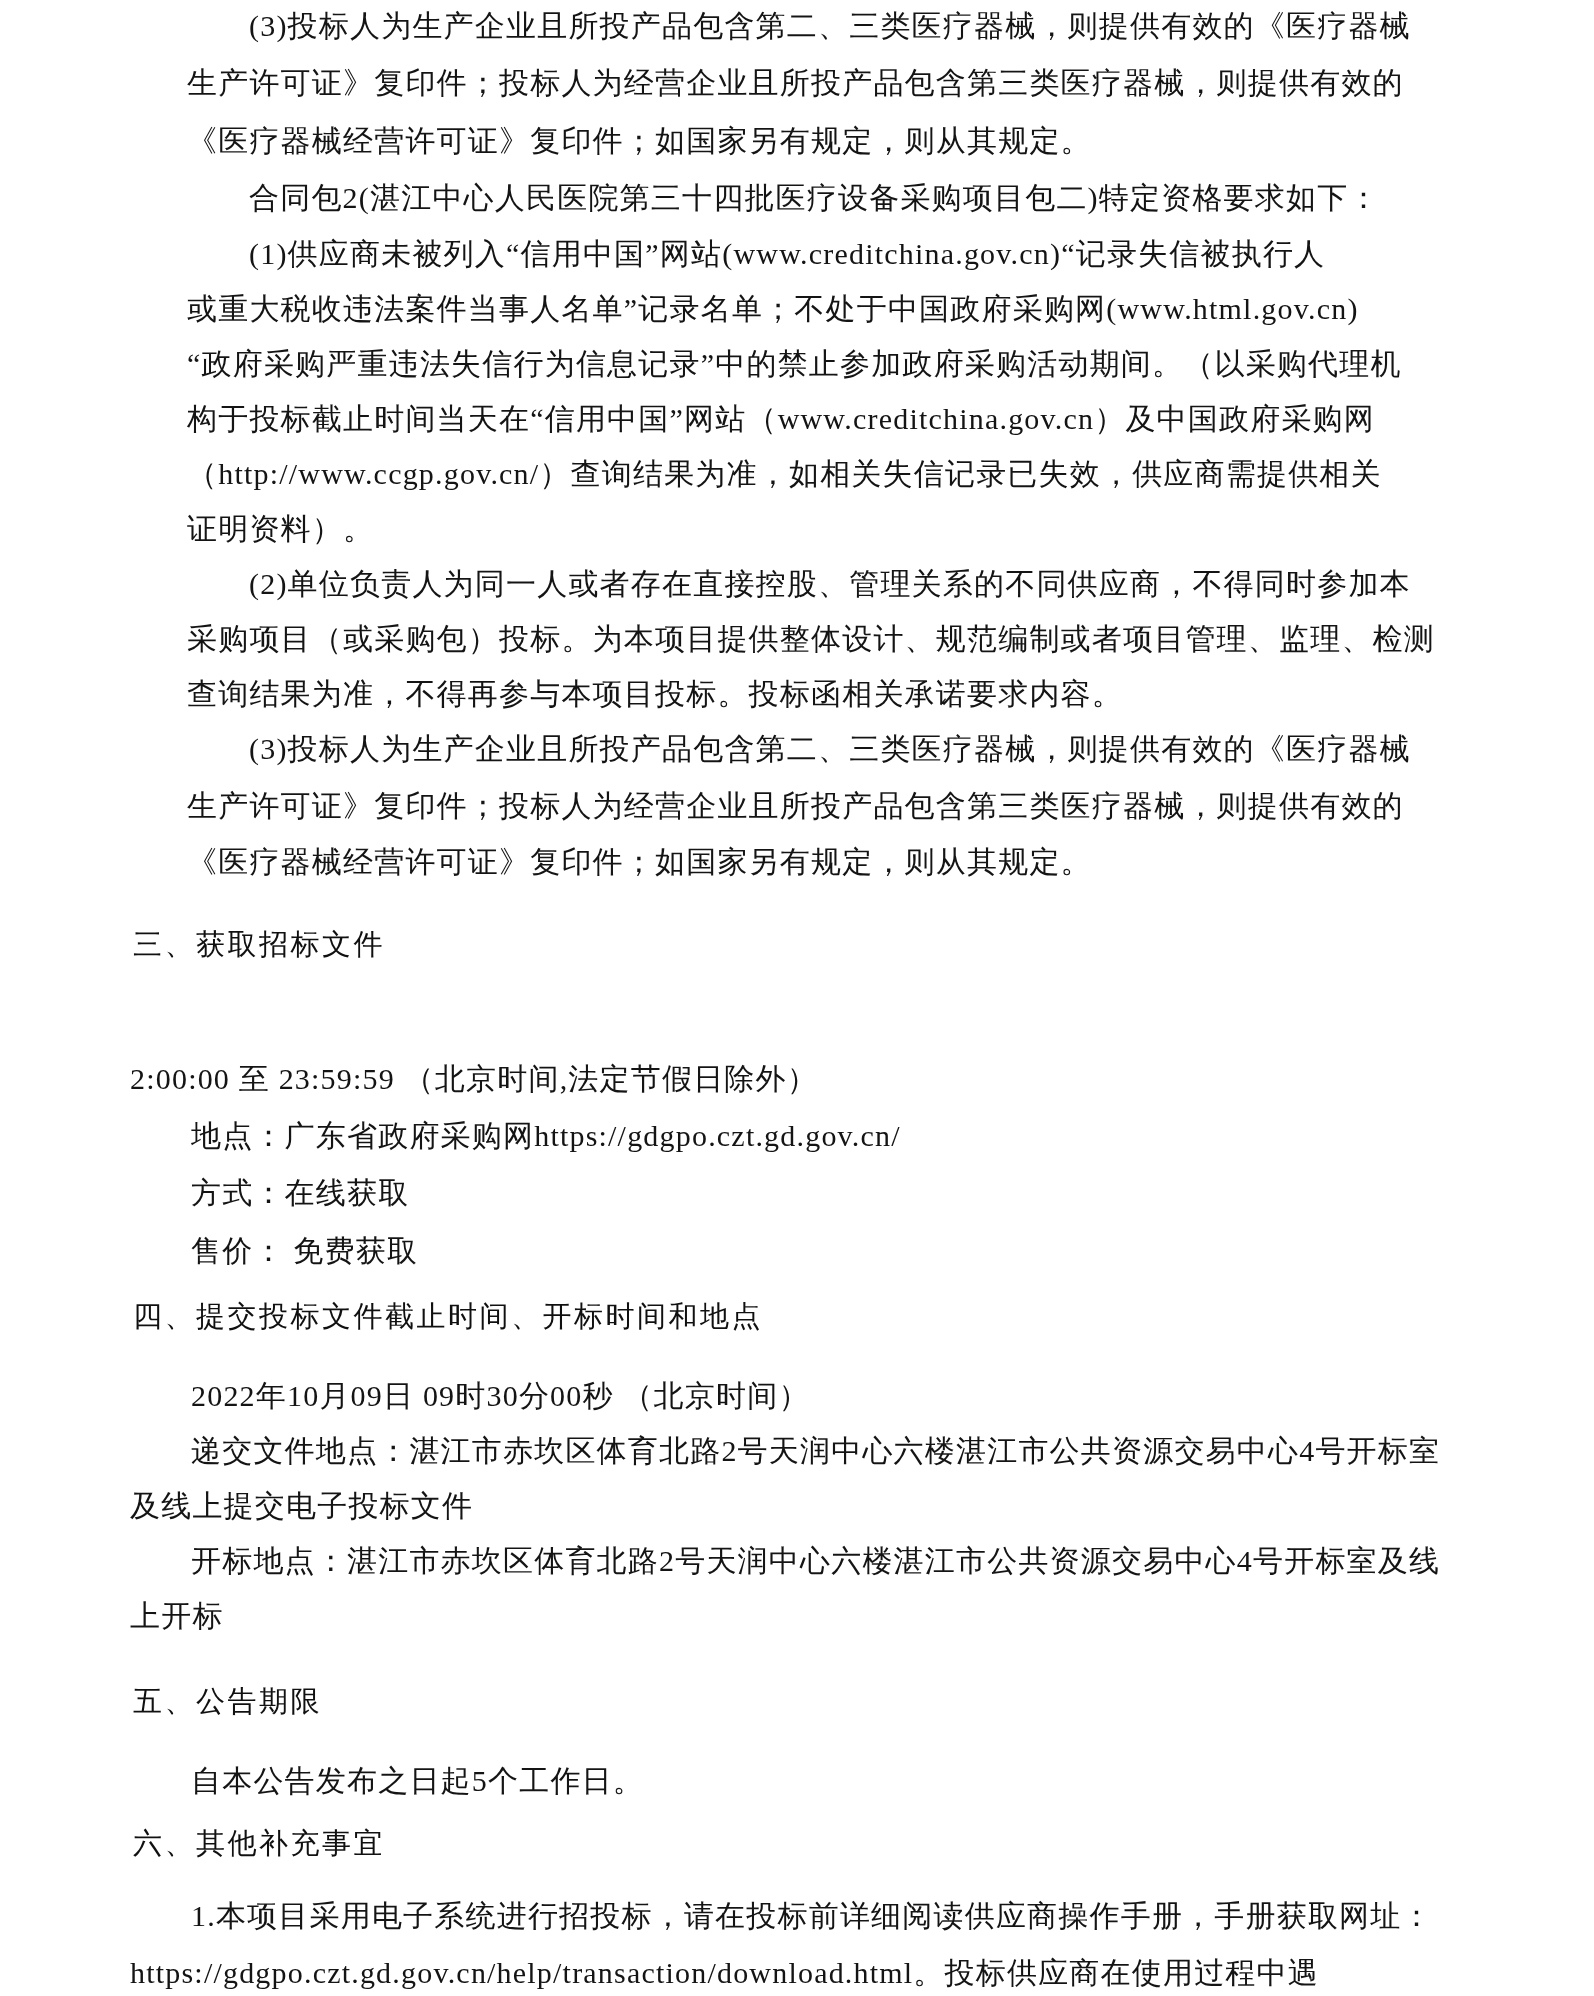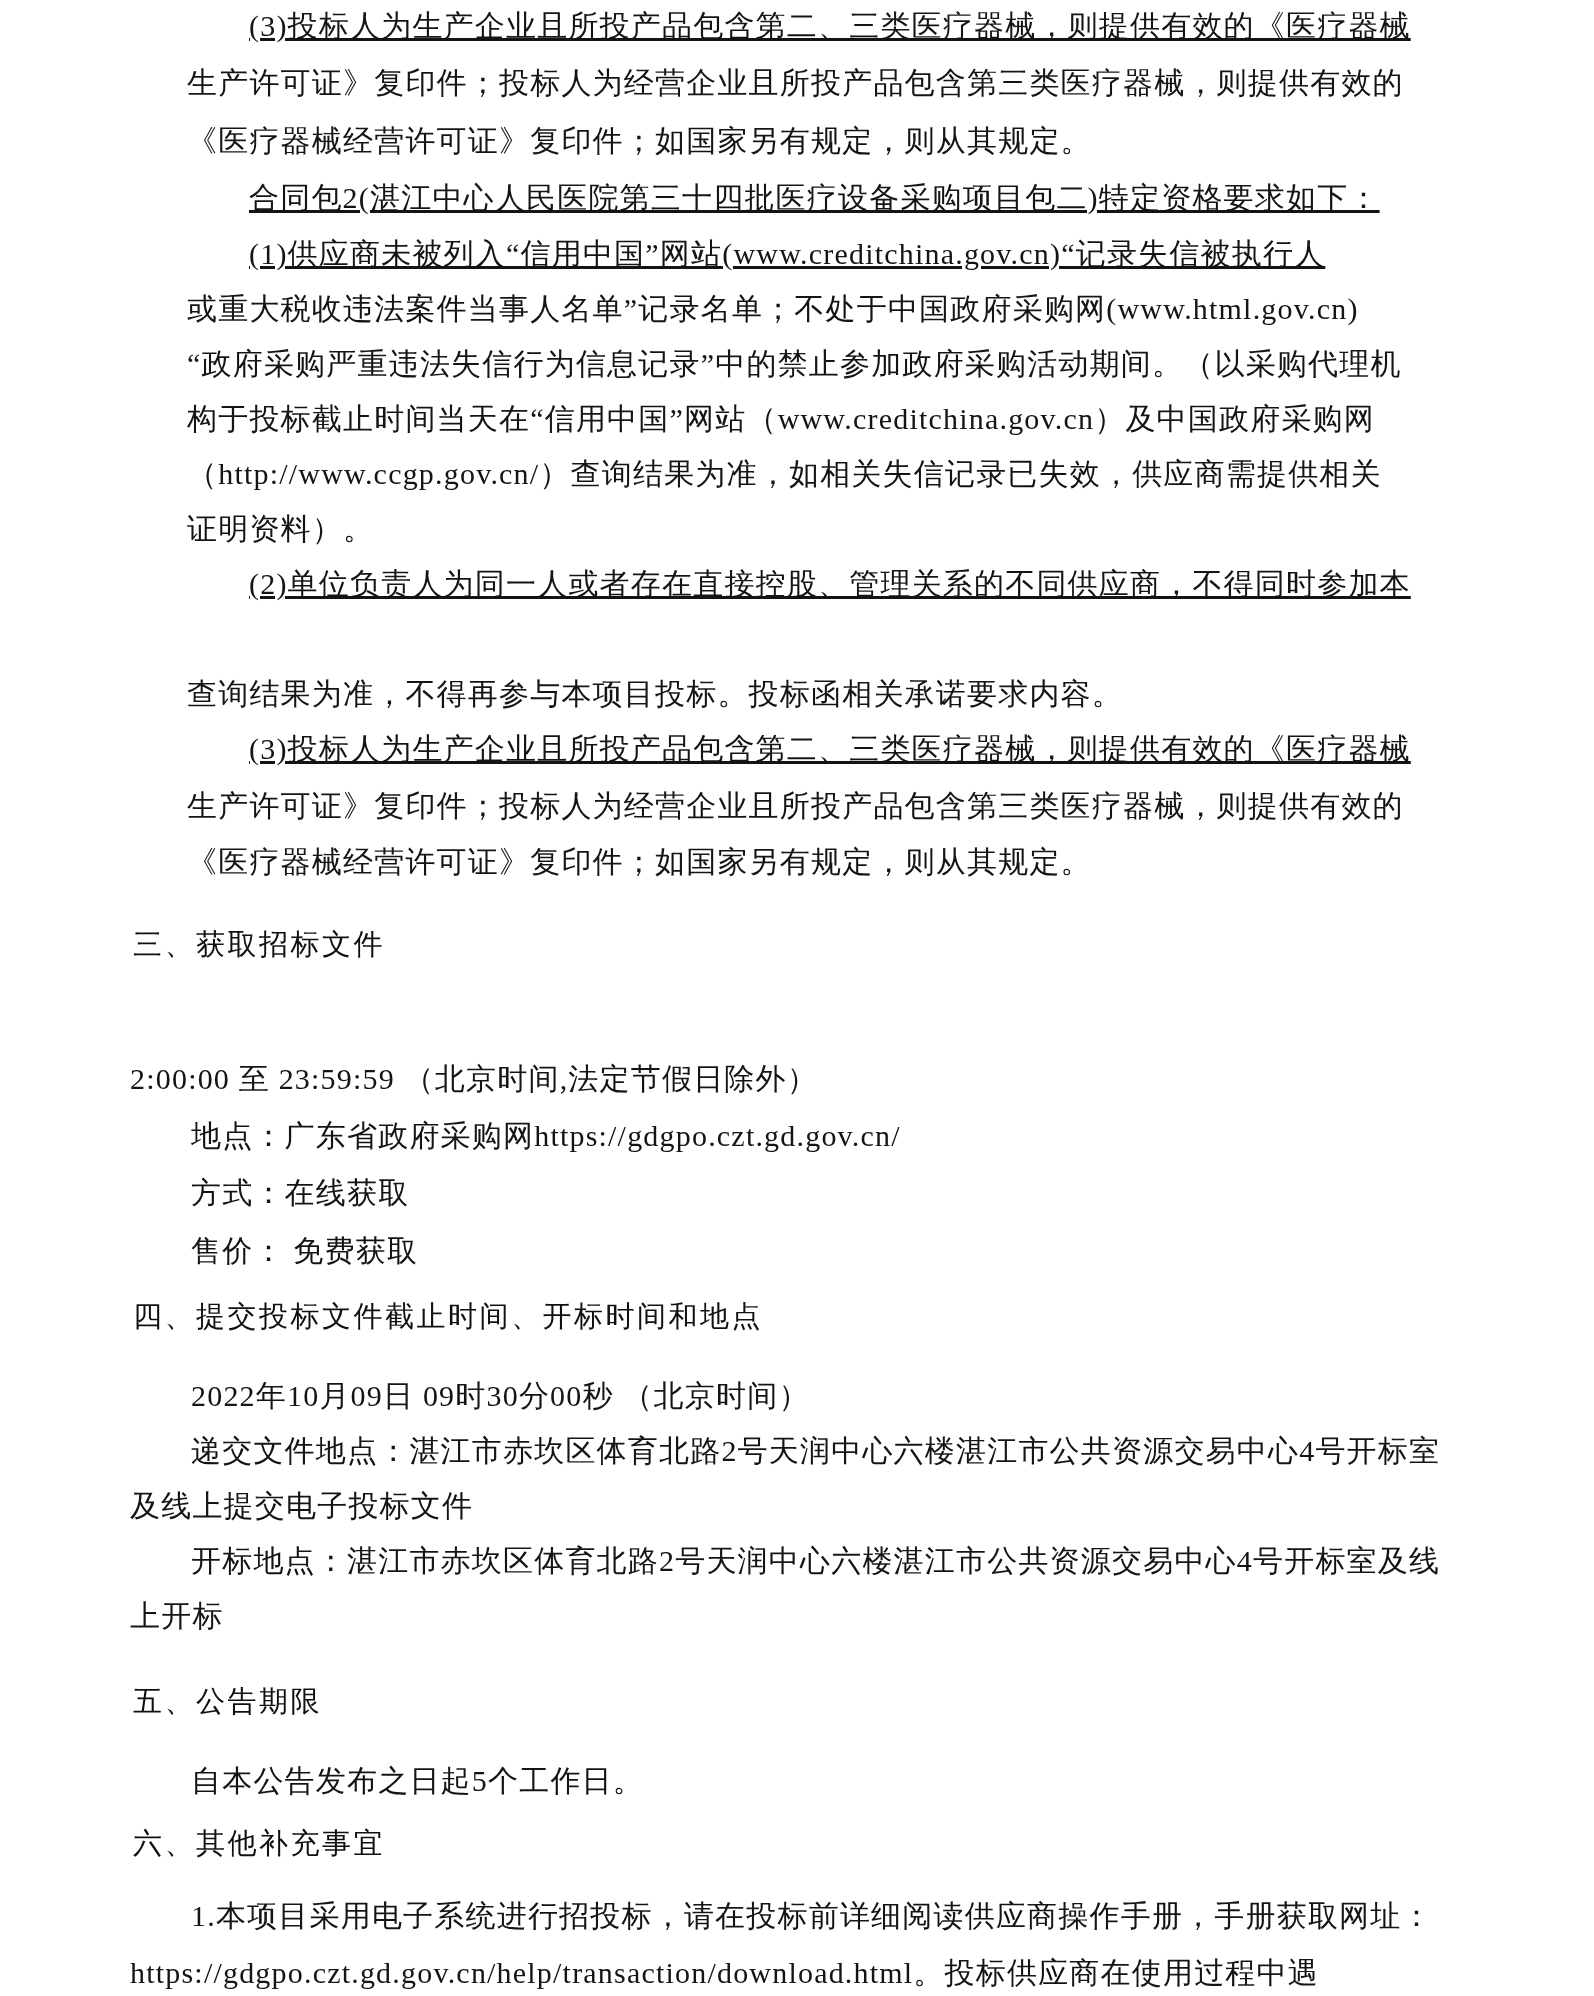--- a/index.html
+++ b/index.html
@@ -13,21 +13,21 @@
     overflow:hidden;
   }
   .ln {
     position:absolute;
     left:187px;
     font-size:30px;
     line-height:1;
     letter-spacing:1.2px;
     white-space:pre;
   }
-  .fi  { left:249px;text-decoration:underline; }   
+  .fi  { left:249px; }   
   .fi2 { left:191px; }   
   .out { left:130px;text-align:center; }   
   .hd {
     position:absolute;
     left:133px;
     font-size:29px;
     line-height:1;
     letter-spacing:2.5px;
     white-space:pre;
     color:#101010;
@@ -43,20 +43,21 @@
   <div class="ln" style="top:68px">生产许可证》复印件；投标人为经营企业且所投产品包含第三类医疗器械，则提供有效的</div>
   <div class="ln" style="top:126px">《医疗器械经营许可证》复印件；如国家另有规定，则从其规定。</div>
   <div class="ln fi" style="top:183px">合同包2(湛江中心人民医院第三十四批医疗设备采购项目包二)特定资格要求如下：</div>
   <div class="ln fi" style="top:239px">(1)供应商未被列入“信用中国”网站(www.creditchina.gov.cn)“记录失信被执行人</div>
   <div class="ln" style="top:294px">或重大税收违法案件当事人名单”记录名单；不处于中国政府采购网(www.html.gov.cn)</div>
   <div class="ln" style="top:349px">“政府采购严重违法失信行为信息记录”中的禁止参加政府采购活动期间。（以采购代理机</div>
   <div class="ln" style="top:459px">（http://www.ccgp.gov.cn/）查询结果为准，如相关失信记录已失效，供应商需提供相关</div>
   <div class="ln" style="top:404px">构于投标截止时间当天在“信用中国”网站（www.creditchina.gov.cn）及中国政府采购网</div>
   <div class="ln" style="top:514px">证明资料）。</div>
   <div class="ln fi" style="top:569px">(2)单位负责人为同一人或者存在直接控股、管理关系的不同供应商，不得同时参加本</div>
+  <div class="ln" style="top:624px">采购项目（或采购包）投标。为本项目提供整体设计、规范编制或者项目管理、监理、检测</div>
   <div class="ln" style="top:679px">查询结果为准，不得再参与本项目投标。投标函相关承诺要求内容。</div>
   <div class="ln fi" style="top:734px">(3)投标人为生产企业且所投产品包含第二、三类医疗器械，则提供有效的《医疗器械</div>
   <div class="ln" style="top:791px">生产许可证》复印件；投标人为经营企业且所投产品包含第三类医疗器械，则提供有效的</div>
   <div class="ln" style="top:847px">《医疗器械经营许可证》复印件；如国家另有规定，则从其规定。</div>
 
   <div class="hd" style="top:930px">三、获取招标文件</div>
   <div class="ln out" style="top:1064px">2:00:00 至 23:59:59 （北京时间,法定节假日除外）</div>
   <div class="ln fi2" style="top:1121px">地点：广东省政府采购网https://gdgpo.czt.gd.gov.cn/</div>
   <div class="ln fi2" style="top:1178px">方式：在线获取</div>
   <div class="ln fi2" style="top:1236px">售价： 免费获取</div>

